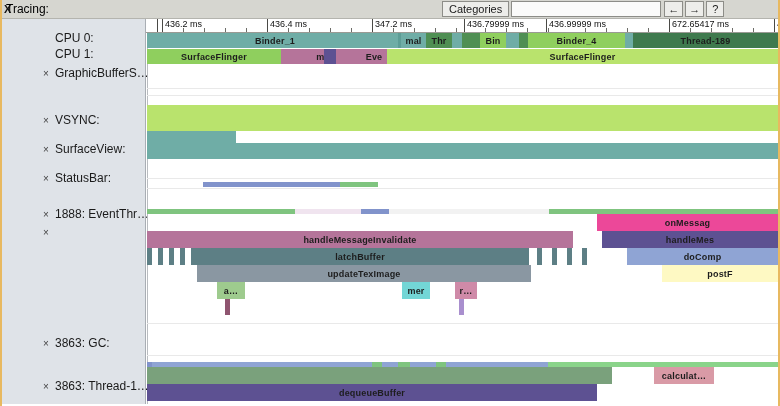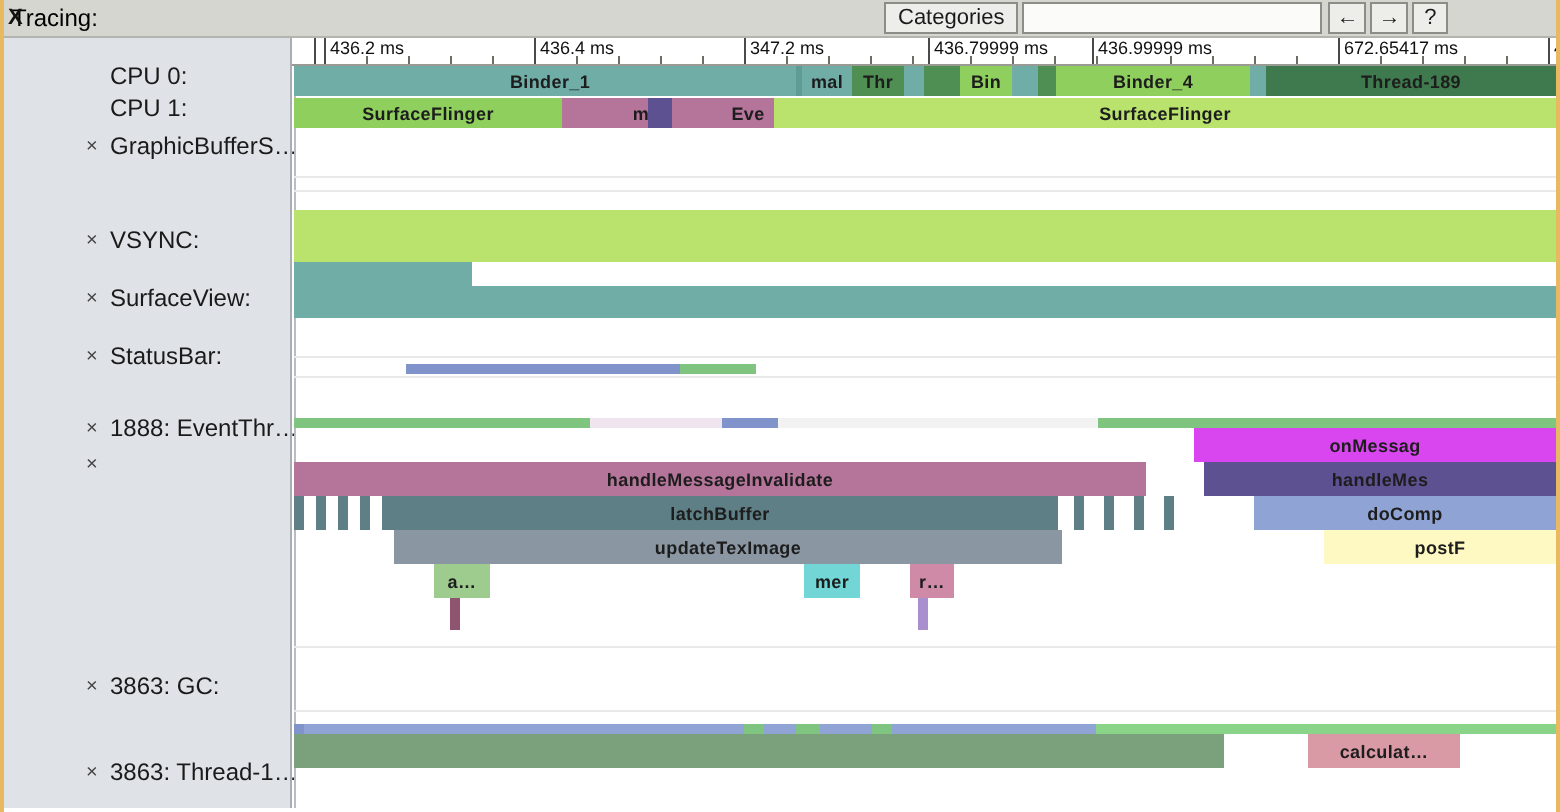--- a/index.html
+++ b/index.html
@@ -266,21 +266,21 @@
       <div class="slice plain" style="left: 0px; top: 110px; width: 631px; height: 16px; background: rgb(111, 173, 166);"></div>
       <div class="rowline" style="top: 145px;"></div>
       <div class="slice plain" style="left: 56px; top: 149px; width: 137px; height: 5px; background: rgb(129, 147, 203);"></div>
       <div class="slice plain" style="left: 193px; top: 149px; width: 38px; height: 5px; background: rgb(127, 196, 127);"></div>
       <div class="rowline" style="top: 155px;"></div>
       <div class="slice plain" style="left: 0px; top: 176px; width: 148px; height: 5px; background: rgb(127, 196, 127);"></div>
       <div class="slice plain" style="left: 148px; top: 176px; width: 66px; height: 5px; background: rgb(240, 228, 239);"></div>
       <div class="slice plain" style="left: 214px; top: 176px; width: 28px; height: 5px; background: rgb(129, 147, 203);"></div>
       <div class="slice plain" style="left: 242px; top: 176px; width: 160px; height: 5px; background: rgb(242, 242, 242);"></div>
       <div class="slice plain" style="left: 402px; top: 176px; width: 229px; height: 5px; background: rgb(127, 196, 127);"></div>
-      <div class="slice" style="left: 450px; top: 181px; width: 181px; height: 17px; background: #d946ef;">onMessag</div>
+      <div class="slice" style="left: 450px; top: 181px; width: 181px; height: 17px; background: #ec4899;">onMessag</div>
       <div class="slice" style="left: 0px; top: 198px; width: 426px; height: 17px; background: rgb(181, 116, 154);">handleMessageInvalidate</div>
       <div class="slice" style="left: 455px; top: 198px; width: 176px; height: 17px; background: rgb(93, 81, 146);">handleMes</div>
       <div class="slice plain" style="left: 0px; top: 215px; width: 5px; height: 17px; background: rgb(93, 127, 133);"></div>
       <div class="slice plain" style="left: 11px; top: 215px; width: 5px; height: 17px; background: rgb(93, 127, 133);"></div>
       <div class="slice plain" style="left: 22px; top: 215px; width: 5px; height: 17px; background: rgb(93, 127, 133);"></div>
       <div class="slice plain" style="left: 33px; top: 215px; width: 5px; height: 17px; background: rgb(93, 127, 133);"></div>
       <div class="slice" style="left: 44px; top: 215px; width: 338px; height: 17px; background: rgb(93, 127, 133); text-align: center;">latchBuffer</div>
       <div class="slice plain" style="left: 390px; top: 215px; width: 5px; height: 17px; background: rgb(93, 127, 133);"></div>
       <div class="slice plain" style="left: 405px; top: 215px; width: 5px; height: 17px; background: rgb(93, 127, 133);"></div>
       <div class="slice plain" style="left: 420px; top: 215px; width: 5px; height: 17px; background: rgb(93, 127, 133);"></div>
@@ -298,16 +298,17 @@
       <div class="slice plain" style="left: 0px; top: 329px; width: 5px; height: 5px; background: rgb(129, 147, 203);"></div>
       <div class="slice plain" style="left: 5px; top: 329px; width: 220px; height: 5px; background: rgb(143, 164, 212);"></div>
       <div class="slice plain" style="left: 225px; top: 329px; width: 10px; height: 5px; background: rgb(127, 196, 127);"></div>
       <div class="slice plain" style="left: 235px; top: 329px; width: 16px; height: 5px; background: rgb(143, 164, 212);"></div>
       <div class="slice plain" style="left: 251px; top: 329px; width: 12px; height: 5px; background: rgb(127, 196, 127);"></div>
       <div class="slice plain" style="left: 263px; top: 329px; width: 26px; height: 5px; background: rgb(143, 164, 212);"></div>
       <div class="slice plain" style="left: 289px; top: 329px; width: 10px; height: 5px; background: rgb(127, 196, 127);"></div>
       <div class="slice plain" style="left: 299px; top: 329px; width: 102px; height: 5px; background: rgb(143, 164, 212);"></div>
       <div class="slice plain" style="left: 401px; top: 329px; width: 230px; height: 5px; background: rgb(138, 212, 138);"></div>
       <div class="slice plain" style="left: 0px; top: 334px; width: 465px; height: 17px; background: rgb(122, 161, 124);"></div>
-      <div class="slice" style="left: 507px; top: 334px; width: 76px; height: 17px; background: rgb(217, 154, 166); text-align: right;">calculat…</div>
+      <div class="slice" style="left: 507px; top: 334px; width: 60px; height: 17px; background: rgb(217, 154, 166); text-align: right;">calculat…</div>
+      <div class="slice" style="left: 0px; top: 351px; width: 450px; height: 17px; background: rgb(93, 81, 146);">dequeueBuffer</div>
     </div>
 
 </div>
 
 </body></html>

